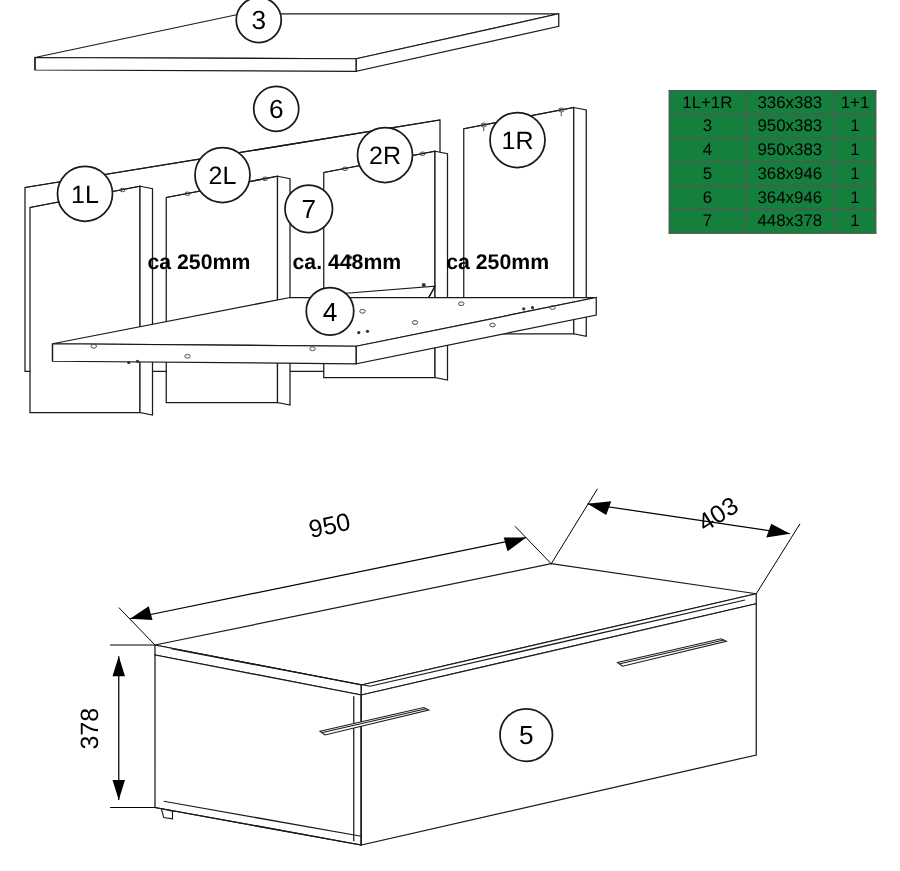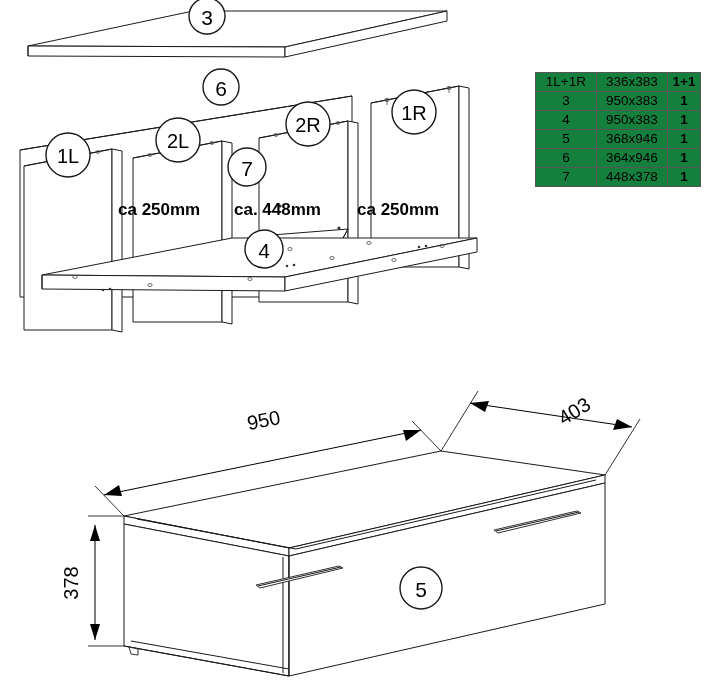--- a/index.html
+++ b/index.html
@@ -93,21 +93,21 @@
     font-size: 13.5px;
     color: #000000;
     text-align: center;
     height: 18px;
     padding: 0 2px;
     line-height: 18px;
     white-space: nowrap;
   }
   #parts-table td.c-id   { width: 62px; }
   #parts-table td.c-dim  { width: 72px; }
-  #parts-table td.c-qty  { width: 30px; font-weight: bold; }
+  #parts-table td.c-qty  { width: 30px; }
 </style>
 </head>
 <body>
 
 <svg id="sheet" viewBox="0 0 720 697">
 
   <g>
 
     <g>
       <path class="face" d="M 28 46 L 193 11 L 447 11 L 285 47 Z"></path>

